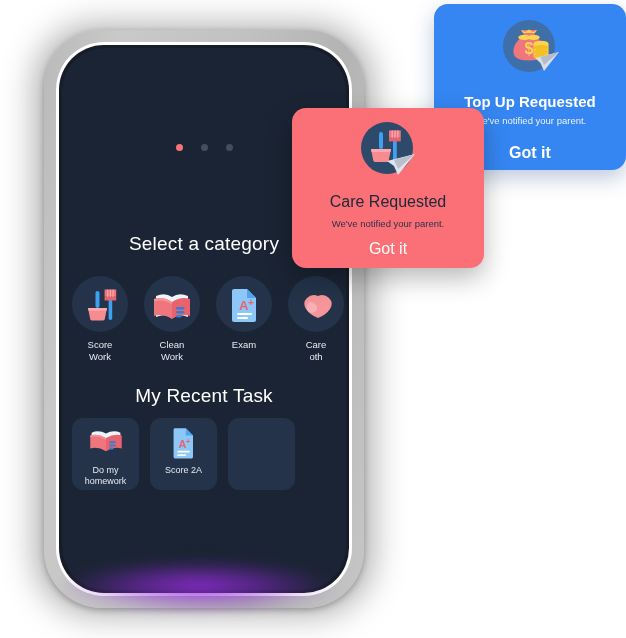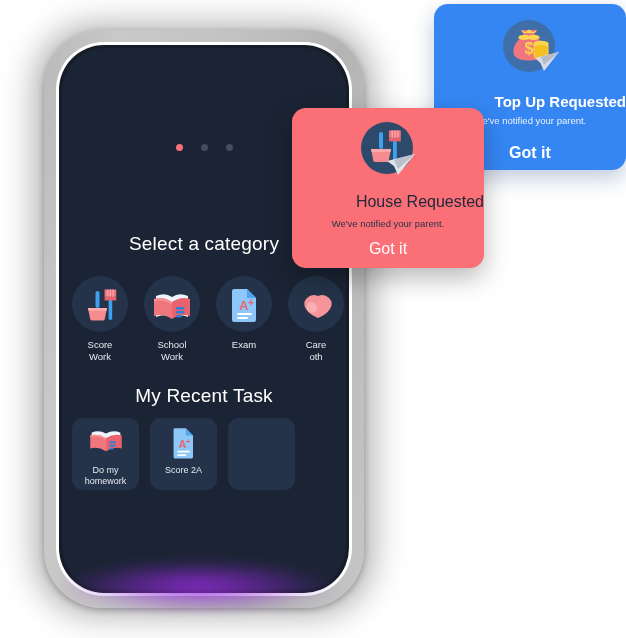--- a/index.html
+++ b/index.html
@@ -59,21 +59,21 @@
   #card-blue{left:434px;top:4px;width:192px;height:166px;background:#3586f3;
       box-shadow:0 8px 22px rgba(20,60,130,0.28);}
   #card-coral{left:292px;top:108px;width:192px;height:160px;background:#fb7077;
       box-shadow:0 10px 26px rgba(0,0,0,0.28);}
 
   .card-icon{position:absolute;left:50%;transform:translateX(-50%);
       width:62px;height:62px;}
   #card-blue .card-icon{top:14px;}
   #card-coral .card-icon{top:12px;}
 
-  .card-title{position:absolute;left:0;width:100%;text-align:right;
+  .card-title{position:absolute;left:0;width:100%;text-align:center;
       font-size:15px;font-weight:700;}
   .card-sub{position:absolute;left:0;width:100%;text-align:center;font-size:9.5px;}
   .card-btn{position:absolute;left:0;width:100%;text-align:center;
       font-size:16px;font-weight:700;cursor:pointer;}
 
   #card-blue .card-title{top:89px;color:#ffffff;}
   #card-blue .card-sub{top:111px;color:#eaf2ff;}
   #card-blue .card-btn{top:140px;color:#ffffff;}
 
   #card-coral .card-title{top:193px;color:#20293a;font-weight:400;font-size:16px;}
@@ -136,21 +136,21 @@
                 <path d="M44 20 q-9-4-16 1 v21 q7-5 16-1 Z" fill="#eff4fa"></path>
                 <path d="M10 23 q9-3 18 3 v17 q-9-6-18-3 Z" fill="#f0767e"></path>
                 <path d="M46 23 q-9-3-18 3 v17 q9-6 18-3 Z" fill="#e9636c"></path>
                 <path d="M10 23 q9-3 18 3 v2.5 q-9-6-18-3 Z" fill="#f79196"></path>
                 <rect x="32" y="31" width="8.5" height="2.4" rx="1.2" fill="#2f7fd8"></rect>
                 <rect x="32" y="35" width="8.5" height="2.4" rx="1.2" fill="#2f7fd8"></rect>
                 <rect x="32" y="39" width="5.5" height="2.4" rx="1.2" fill="#2f7fd8"></rect>
               </svg>
             </div>
             <div class="cat-label">
-              <span>School</span><br>
+              <span>Clean</span><br>
               <span>Work</span>
             </div>
           </div>
 
           <div class="cat">
             <div class="cat-circle">
               <svg viewBox="0 0 56 56" width="56" height="56">
                 <path d="M18 13 h13 l9 9 v22 a2 2 0 0 1 -2 2 h-20 a2 2 0 0 1 -2 -2 v-29 a2 2 0 0 1 2 -2 Z" fill="#8cc7f7"></path>
                 <path d="M31 13 l9 9 h-9 Z" fill="#4ea6ef"></path>
                 <text x="23" y="34" font-family="Liberation Sans, sans-serif" font-size="13" font-weight="700" fill="#e9636c">A</text>
@@ -266,18 +266,18 @@
         <rect x="36" y="20" width="3.8" height="22" rx="1.9" fill="#3ea0f0"></rect>
         <path d="M32 10.4 h11.8 v7.4 h-11.8 Z" fill="#f0767e"></path>
         <path d="M32 17.8 h11.8 v3.6 h-11.8 Z" fill="#e9636c"></path>
         <rect x="34.6" y="10.4" width="1.3" height="7.4" fill="#fba9ac"></rect>
         <rect x="37.4" y="10.4" width="1.3" height="7.4" fill="#fba9ac"></rect>
         <rect x="40.2" y="10.4" width="1.3" height="7.4" fill="#fba9ac"></rect>
         <path d="M30 41 l28 -7 l-17 21 l-4 -9 Z" fill="#dfe3ea"></path>
         <path d="M58 34 l-21 6 l4 9 Z" fill="#b9c0cc"></path>
       </svg>
     </div>
-    <div class="card-title">House Requested</div>
+    <div class="card-title">Care Requested</div>
     <div class="card-sub">We've notified your parent.</div>
     <div class="card-btn">Got it</div>
   </div>
 
 </div>
 
 </body></html>

